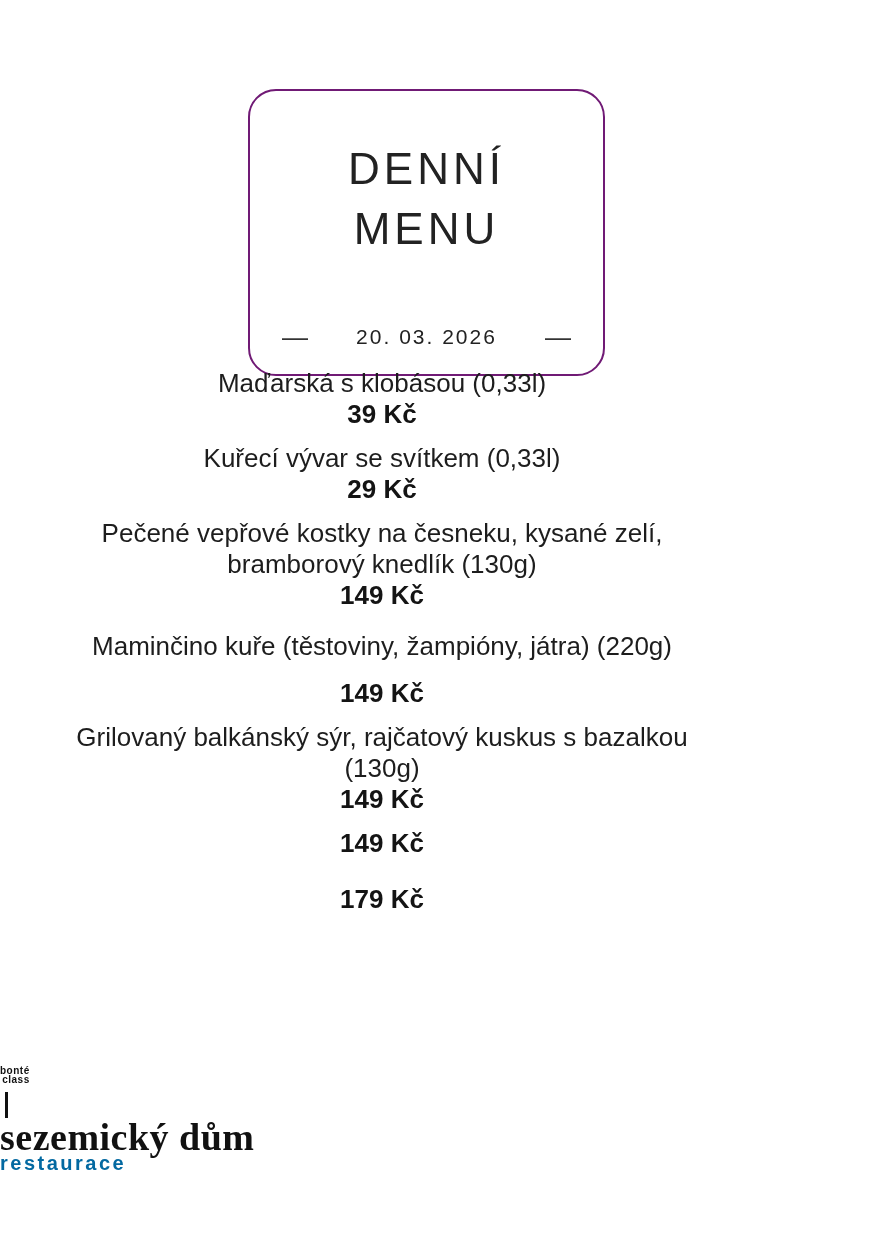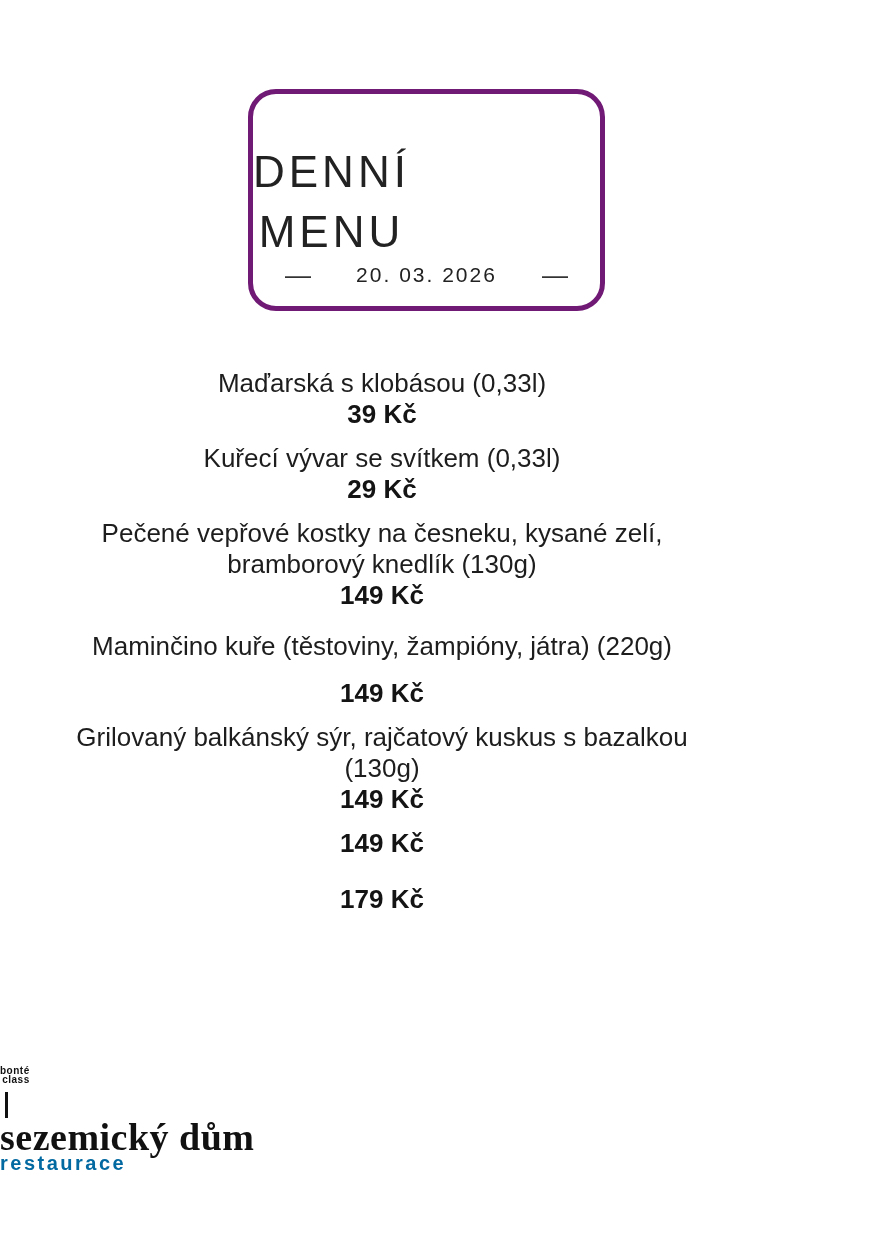--- a/index.html
+++ b/index.html
@@ -7,23 +7,23 @@
   body {
     width: 882px; height: 1247px;
     font-family: "Liberation Sans", sans-serif;
     color: #1d1d1d;
   }
   .page { position: relative; width: 882px; height: 1247px; background: #ffffff; overflow: hidden; }
 
   
   .header-box {
     position: absolute; left: 248px; top: 89px;
-    width: 357px; height: 222px;
-    border: 5px solid #701a75; border-radius: 28px;
-    display: flex; flex-direction: column; align-items: flex-start;
+    width: 357px; height: 287px;
+    border: 2px solid #701a75; border-radius: 28px;
+    display: flex; flex-direction: column; align-items: center;
     background: #ffffff;
   }
   .title-line {
     text-align: center; font-size: 44px; line-height: 60px;
     letter-spacing: 4px; font-weight: 400; color: #222222;
   }
   .title-block { margin-top: 48px; }
   .date-row {
     margin-top: auto; margin-bottom: 24px; width: 100%;
     display: flex; align-items: center; justify-content: space-between;

